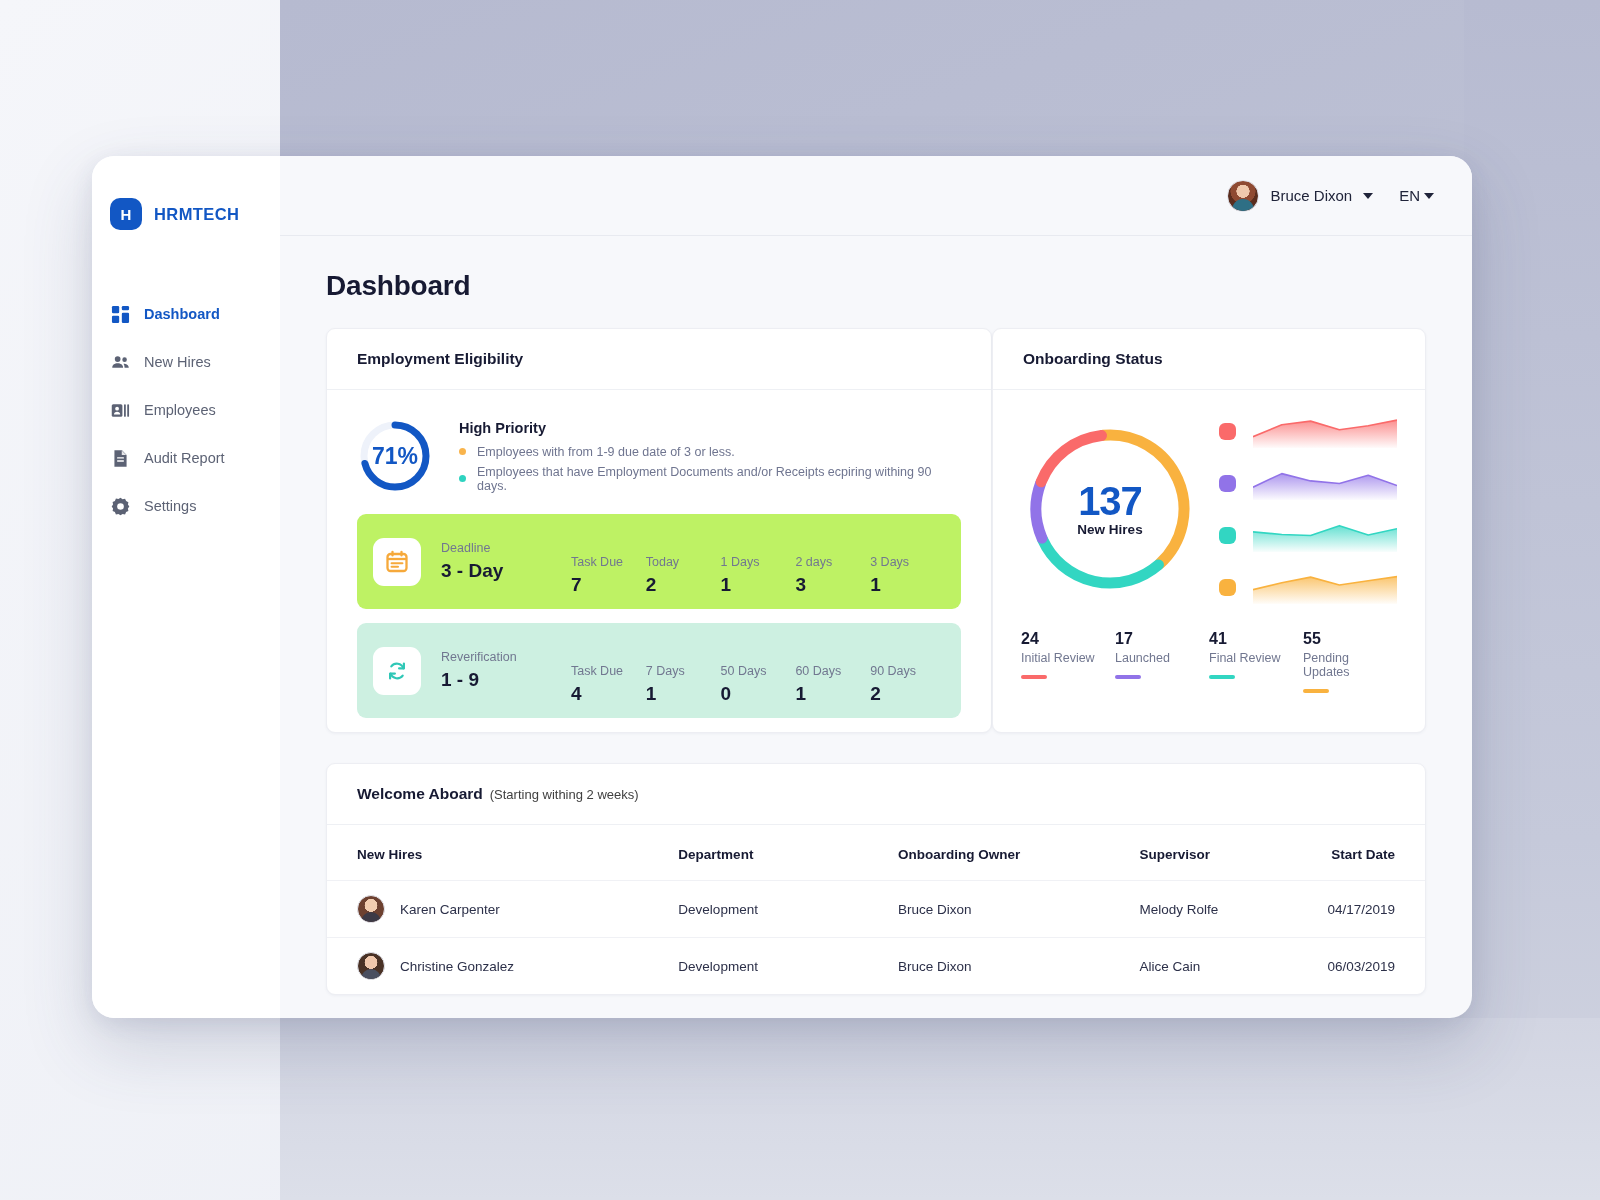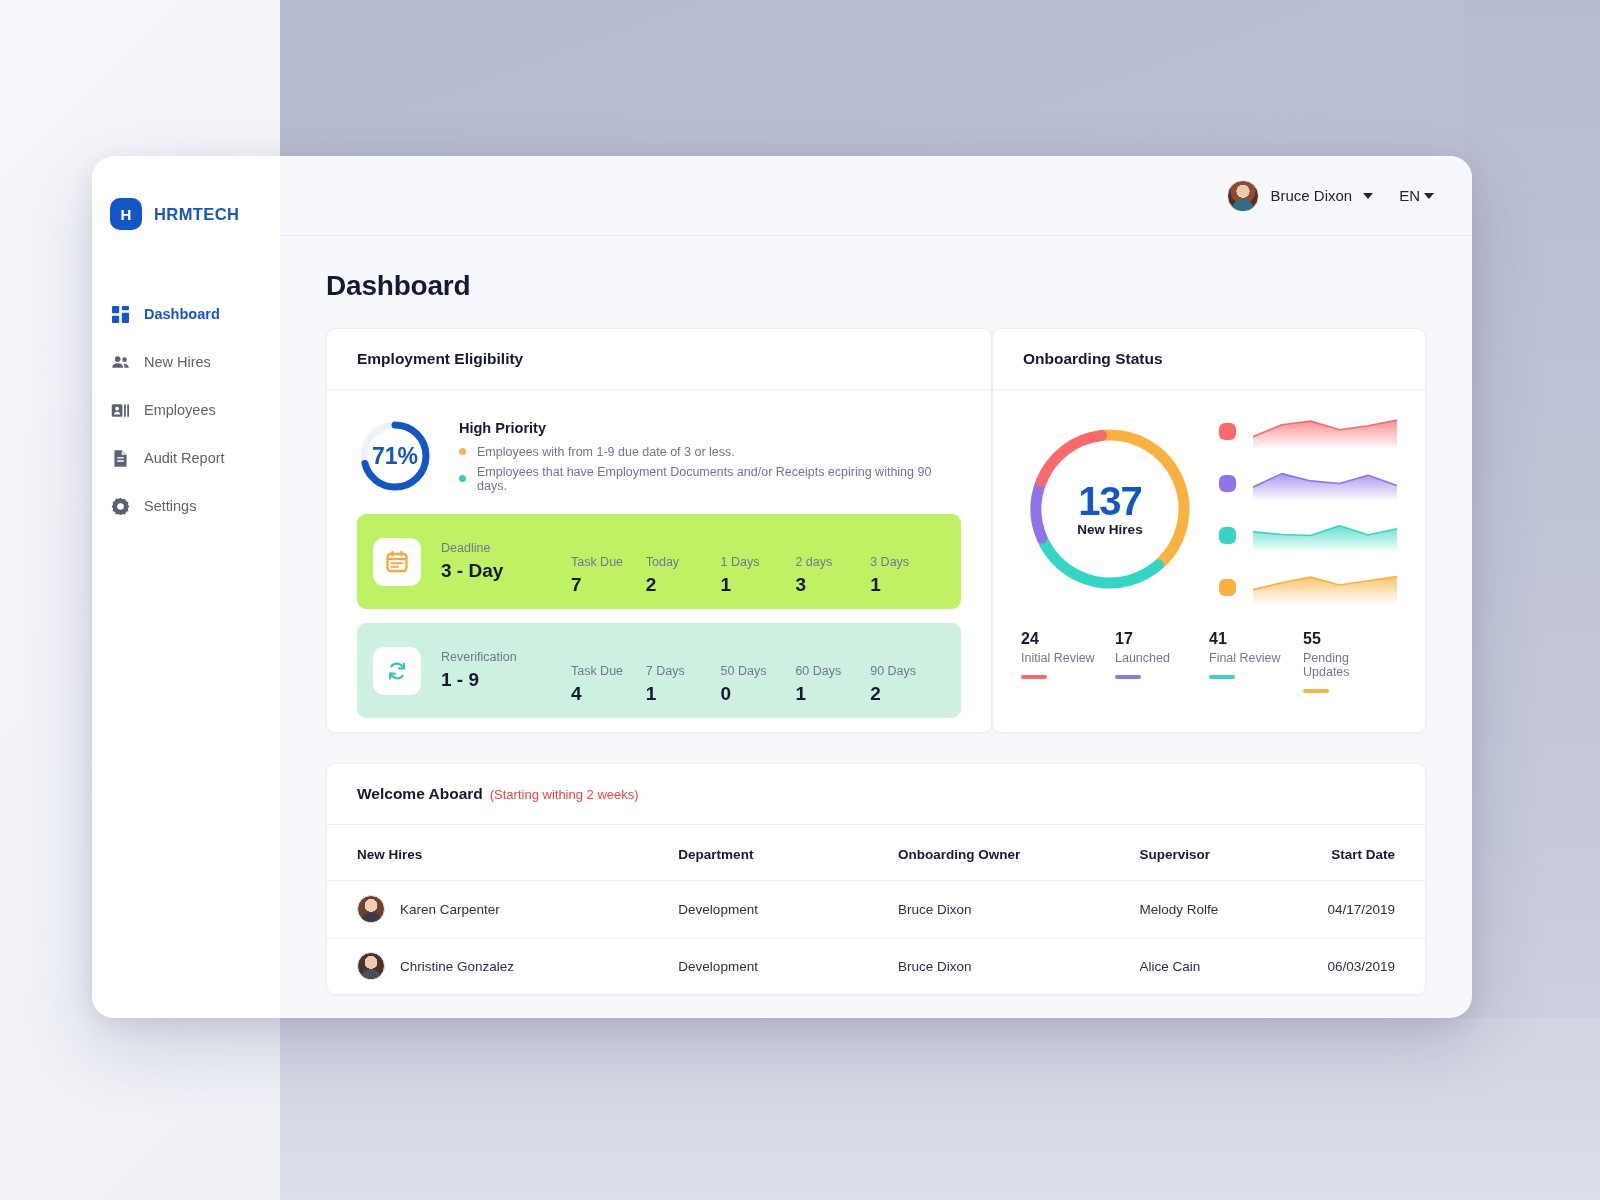--- a/index.html
+++ b/index.html
@@ -161,21 +161,21 @@
     border: 1px solid #edeef3;
     box-shadow: 0 1px 3px rgba(40,50,90,.05);
   }
   .card-head {
     height: 61px;
     display: flex; align-items: center;
     padding: 0 30px;
     border-bottom: 1px solid #eef0f4;
   }
   .card-title { font-size: 15.5px; font-weight: bold; color: #171a33; }
-  .card-title-sub { font-size: 13px; color: #ef4444; font-weight: normal; margin-left: 7px; }
+  .card-title-sub { font-size: 13px; color: #404040; font-weight: normal; margin-left: 7px; }
 
   #card-eligibility { width: 666px; }
   #card-onboarding  { flex: 1; }
 
   
   .elig-top { display: flex; align-items: center; gap: 26px; padding: 28px 30px 20px 30px; }
   .ring { position: relative; width: 76px; height: 76px; flex-shrink: 0; }
   .ring-label {
     position: absolute; inset: 0;
     display: flex; align-items: center; justify-content: center;

